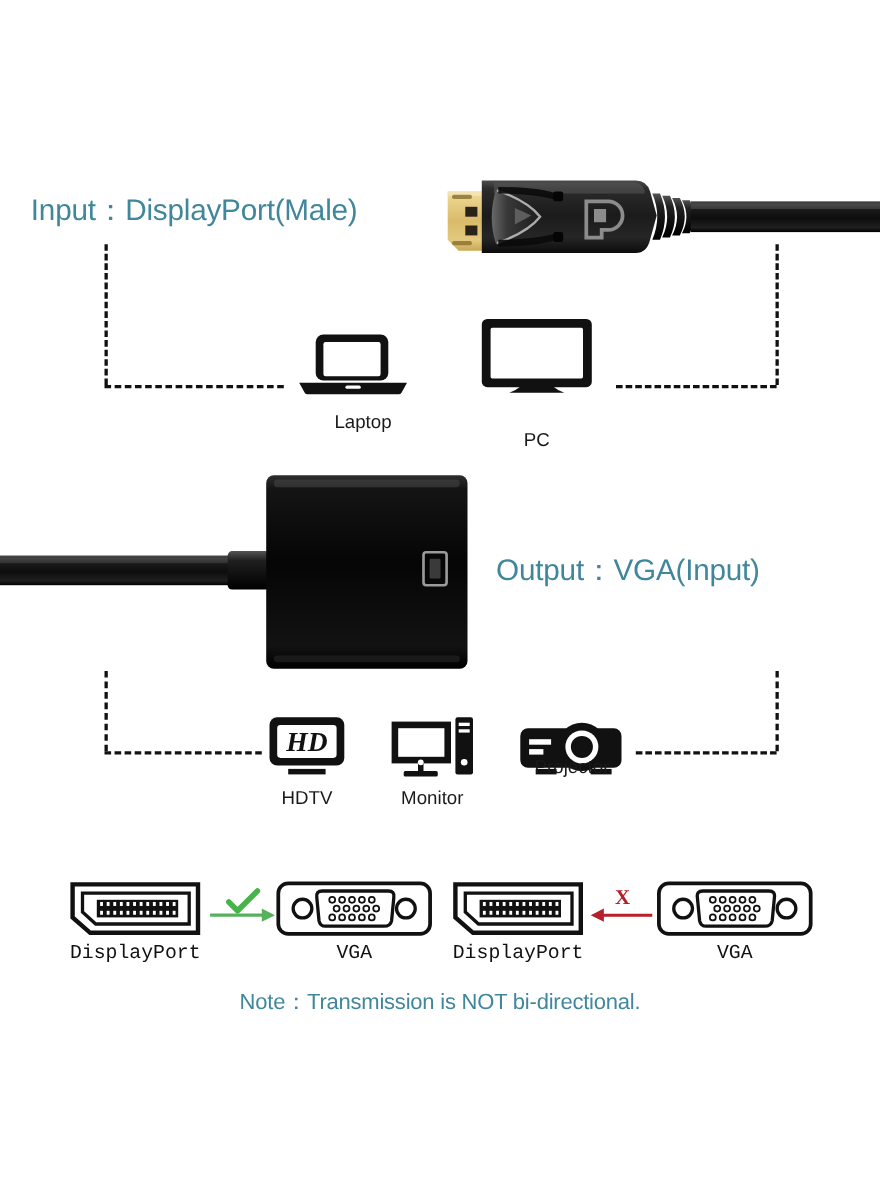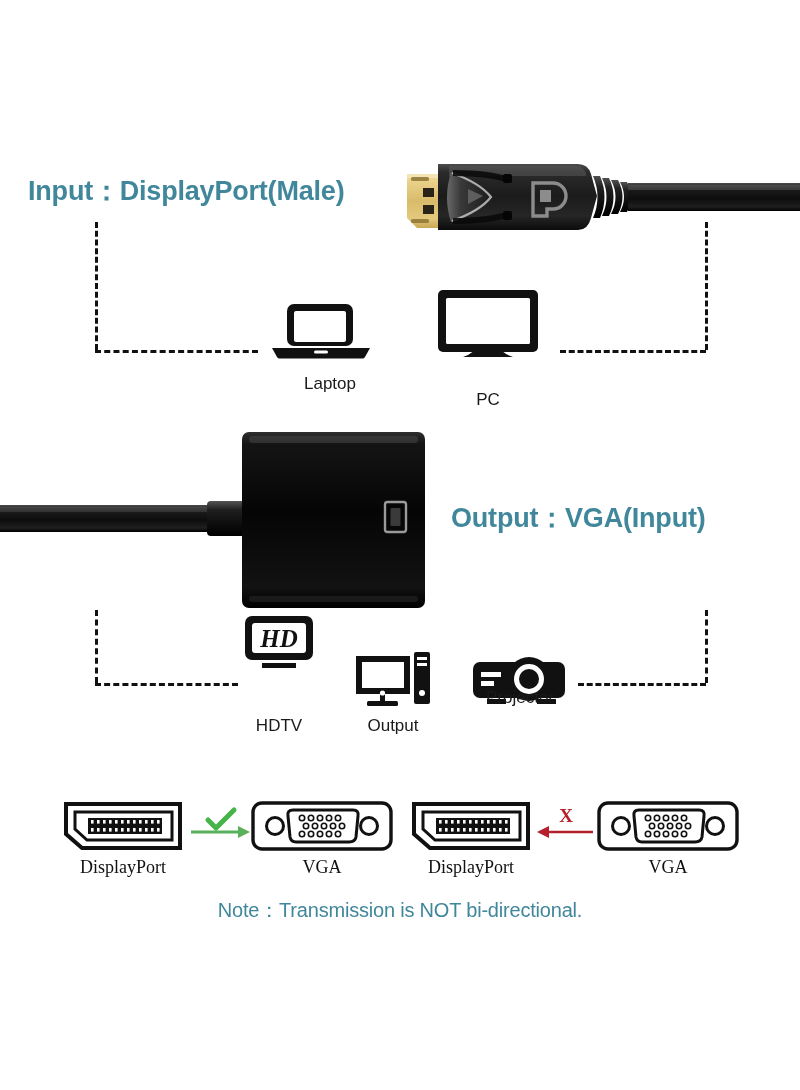--- a/index.html
+++ b/index.html
@@ -13,21 +13,21 @@
     position: relative;
     width: 800px; height: 1090px;
     background: #fff;
   }
   .abs { position: absolute; }
 
   
   .teal-label {
     color: #41879b;
     font-size: 27px;
-    font-weight: 700;
+    font-weight: 400;
     letter-spacing: -0.2px;
     white-space: nowrap;
     font-family: "Liberation Sans", sans-serif;
   }
   #input-label  { left: 28px;  top: 173px; }
   #output-label { left: 451px; top: 500px; }
   #note-label {
     left: 0; top: 897px; width: 800px;
     text-align: center;
     color: #41879b;
@@ -56,21 +56,21 @@
     font-family: "Liberation Sans", sans-serif;
     white-space: nowrap;
   }
 
   
   .conn-caption {
     position: absolute;
     text-align: center;
     font-size: 18px;
     color: #111;
-    font-family: Liberation Serif, serif;
+    font-family: Liberation Mono, monospace;
     white-space: nowrap;
   }
 
   svg { display: block; overflow: visible; }
 </style>
 </head>
 <body>
 
 <div id="stage">
 
@@ -216,21 +216,21 @@
     </svg>
   </div>
 
   <div class="abs teal-label" id="output-label">Output：VGA(Input)</div>
 
   <div class="abs dash-v" style="left:95px; top:610px; height:73px;"></div>
   <div class="abs dash-v" style="left:705px; top:610px; height:73px;"></div>
   <div class="abs dash-h" style="left:95px; top:683px; width:143px;"></div>
   <div class="abs dash-h" style="left:578px; top:683px; width:128px;"></div>
 
-  <div class="abs" style="left:243px; top:614px;text-align:right;">
+  <div class="abs" style="left:243px; top:650px;text-align:right;">
     <svg width="72" height="58" viewBox="0 0 72 58">
       <rect x="2" y="2" width="68" height="44" rx="7" fill="#111"></rect>
       <rect x="9" y="9" width="54" height="30" rx="3" fill="#fff"></rect>
       <text x="36" y="33" text-anchor="middle" font-family="Liberation Serif, serif" font-size="25" font-style="italic" font-weight="bold" fill="#111">HD</text>
       <rect x="19" y="49" width="34" height="5" fill="#111"></rect>
     </svg>
   </div>
   <div class="dev-caption" style="left:233px; top:716px; width:92px;">HDTV</div>
 
   <div class="abs" style="left:355px; top:650px;">
@@ -239,21 +239,21 @@
       <rect x="7" y="12" width="42" height="26" fill="#fff"></rect>
       <rect x="25" y="44" width="5" height="8" fill="#111"></rect>
       <rect x="12" y="51" width="31" height="5" rx="1.5" fill="#111"></rect>
       <circle cx="27.5" cy="43" r="2.6" fill="#fff"></circle>
       <rect x="59" y="2" width="16" height="52" rx="2" fill="#111"></rect>
       <rect x="62" y="7" width="10" height="3" fill="#fff"></rect>
       <rect x="62" y="13" width="10" height="3" fill="#fff"></rect>
       <circle cx="67" cy="43" r="3" fill="#fff"></circle>
     </svg>
   </div>
-  <div class="dev-caption" style="left:348px; top:716px; width:90px;">Output</div>
+  <div class="dev-caption" style="left:348px; top:716px; width:90px;">Monitor</div>
 
   <div class="abs" style="left:471px; top:652px;">
     <svg width="98" height="55" viewBox="0 0 98 55">
       <rect x="2" y="10" width="92" height="36" rx="7" fill="#111"></rect>
       <rect x="10" y="17" width="22" height="22" fill="#fff" opacity="0"></rect>
       <rect x="10" y="20" width="20" height="5" fill="#fff"></rect>
       <rect x="10" y="29" width="13" height="5" fill="#fff"></rect>
       <circle cx="58" cy="27" r="22" fill="#111"></circle>
       <circle cx="58" cy="27" r="15" fill="#fff"></circle>
       <circle cx="58" cy="27" r="10" fill="#111"></circle>

